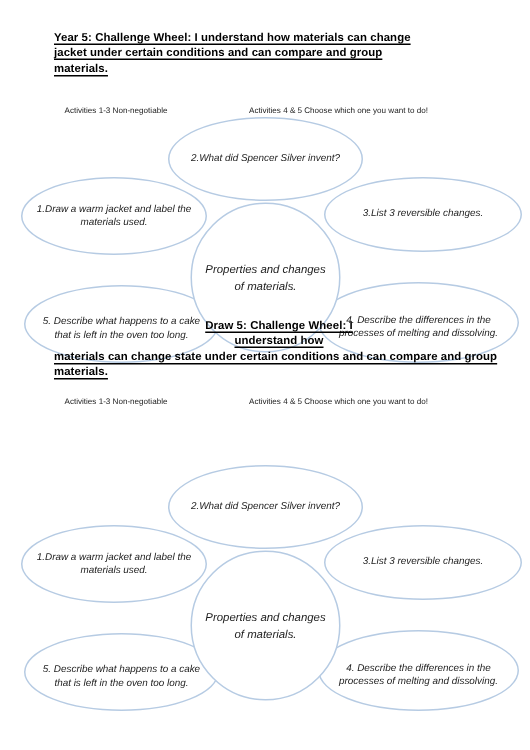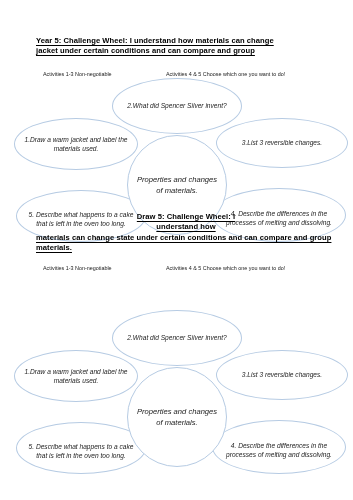--- a/index.html
+++ b/index.html
@@ -29,21 +29,21 @@
     font-weight: bold;
     font-size: 7.6px;
     line-height: 10.4px;
     text-decoration: underline;
     text-underline-offset: 1.5px;
     letter-spacing: 0.05px;
     color: #000;
   }
   .heading-1 {
     left: 36px;
-    top: 36px;
+    top: 20px;
     width: 300px;
     text-align: left;
   }
   .heading-2 {
     left: 36px;
     top: 212px;
     width: 300px;
     text-align: center;
     z-index: 6;
   }
@@ -121,20 +121,21 @@
   .clip-bottom span { position: relative; top: 3px; }
 </style>
 </head>
 <body>
 
 <div class="page">
 
   <div class="heading-block heading-1">
     <div>Year 5: Challenge Wheel: I understand how materials can change</div>
     <div>jacket under certain conditions and can compare and group</div>
+    <div>materials.</div>
   </div>
 
   <div class="sub-row sub-1">
     <span class="sub-left">Activities 1-3 Non-negotiable</span>
     <span class="sub-right">Activities 4 &amp; 5 Choose which one you want to do!</span>
   </div>
 
   <div class="wheel wheel-top">
     <div class="bubble b-top">
       <span>2.What did Spencer Silver invent?</span>

